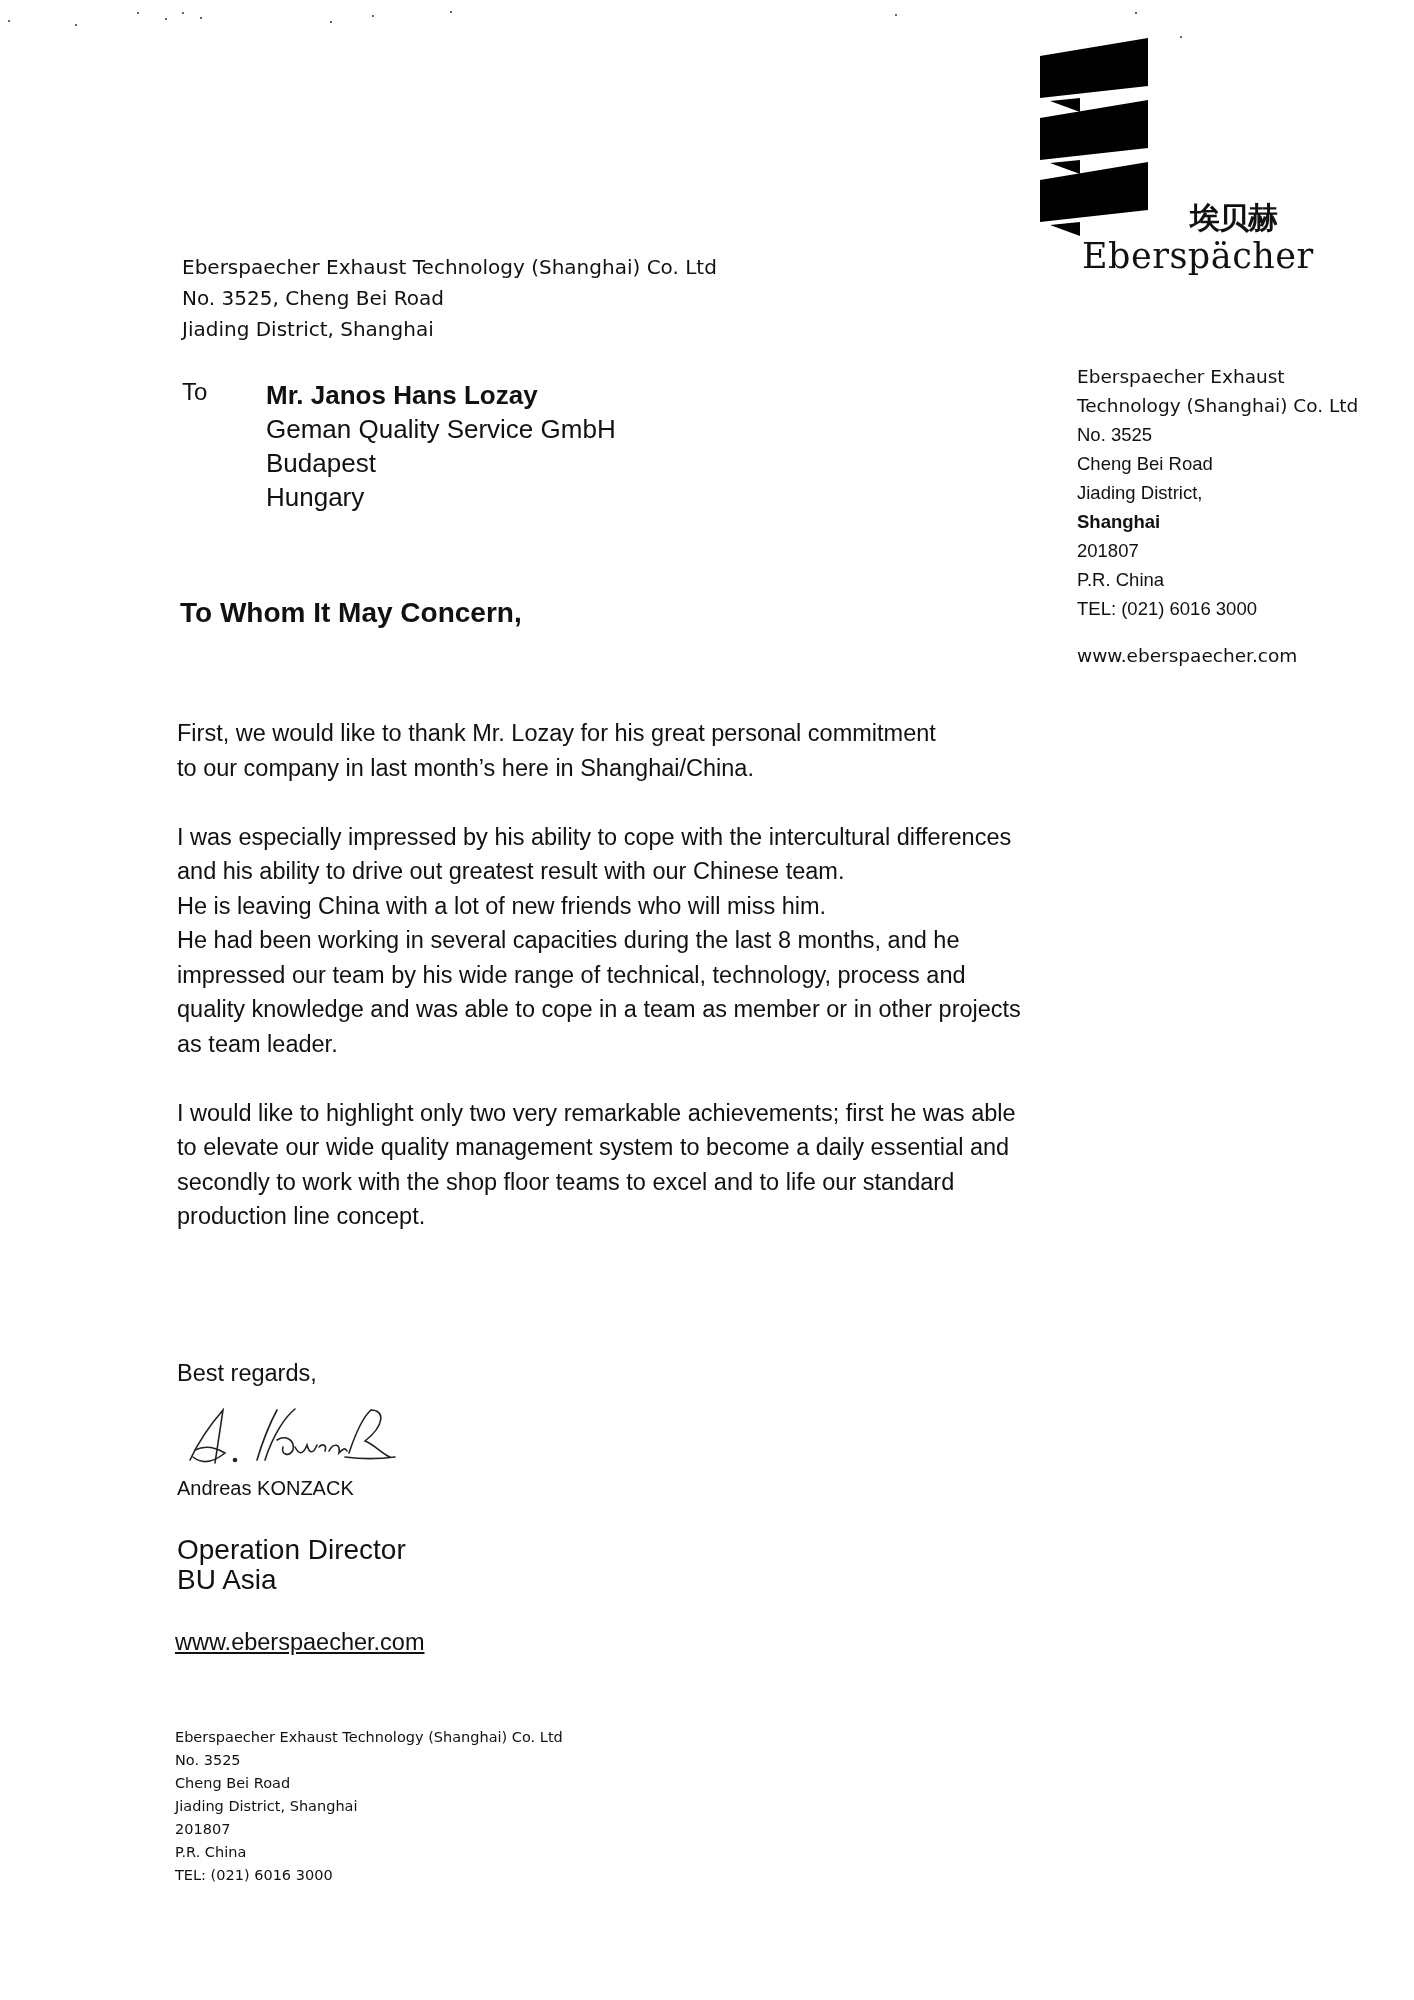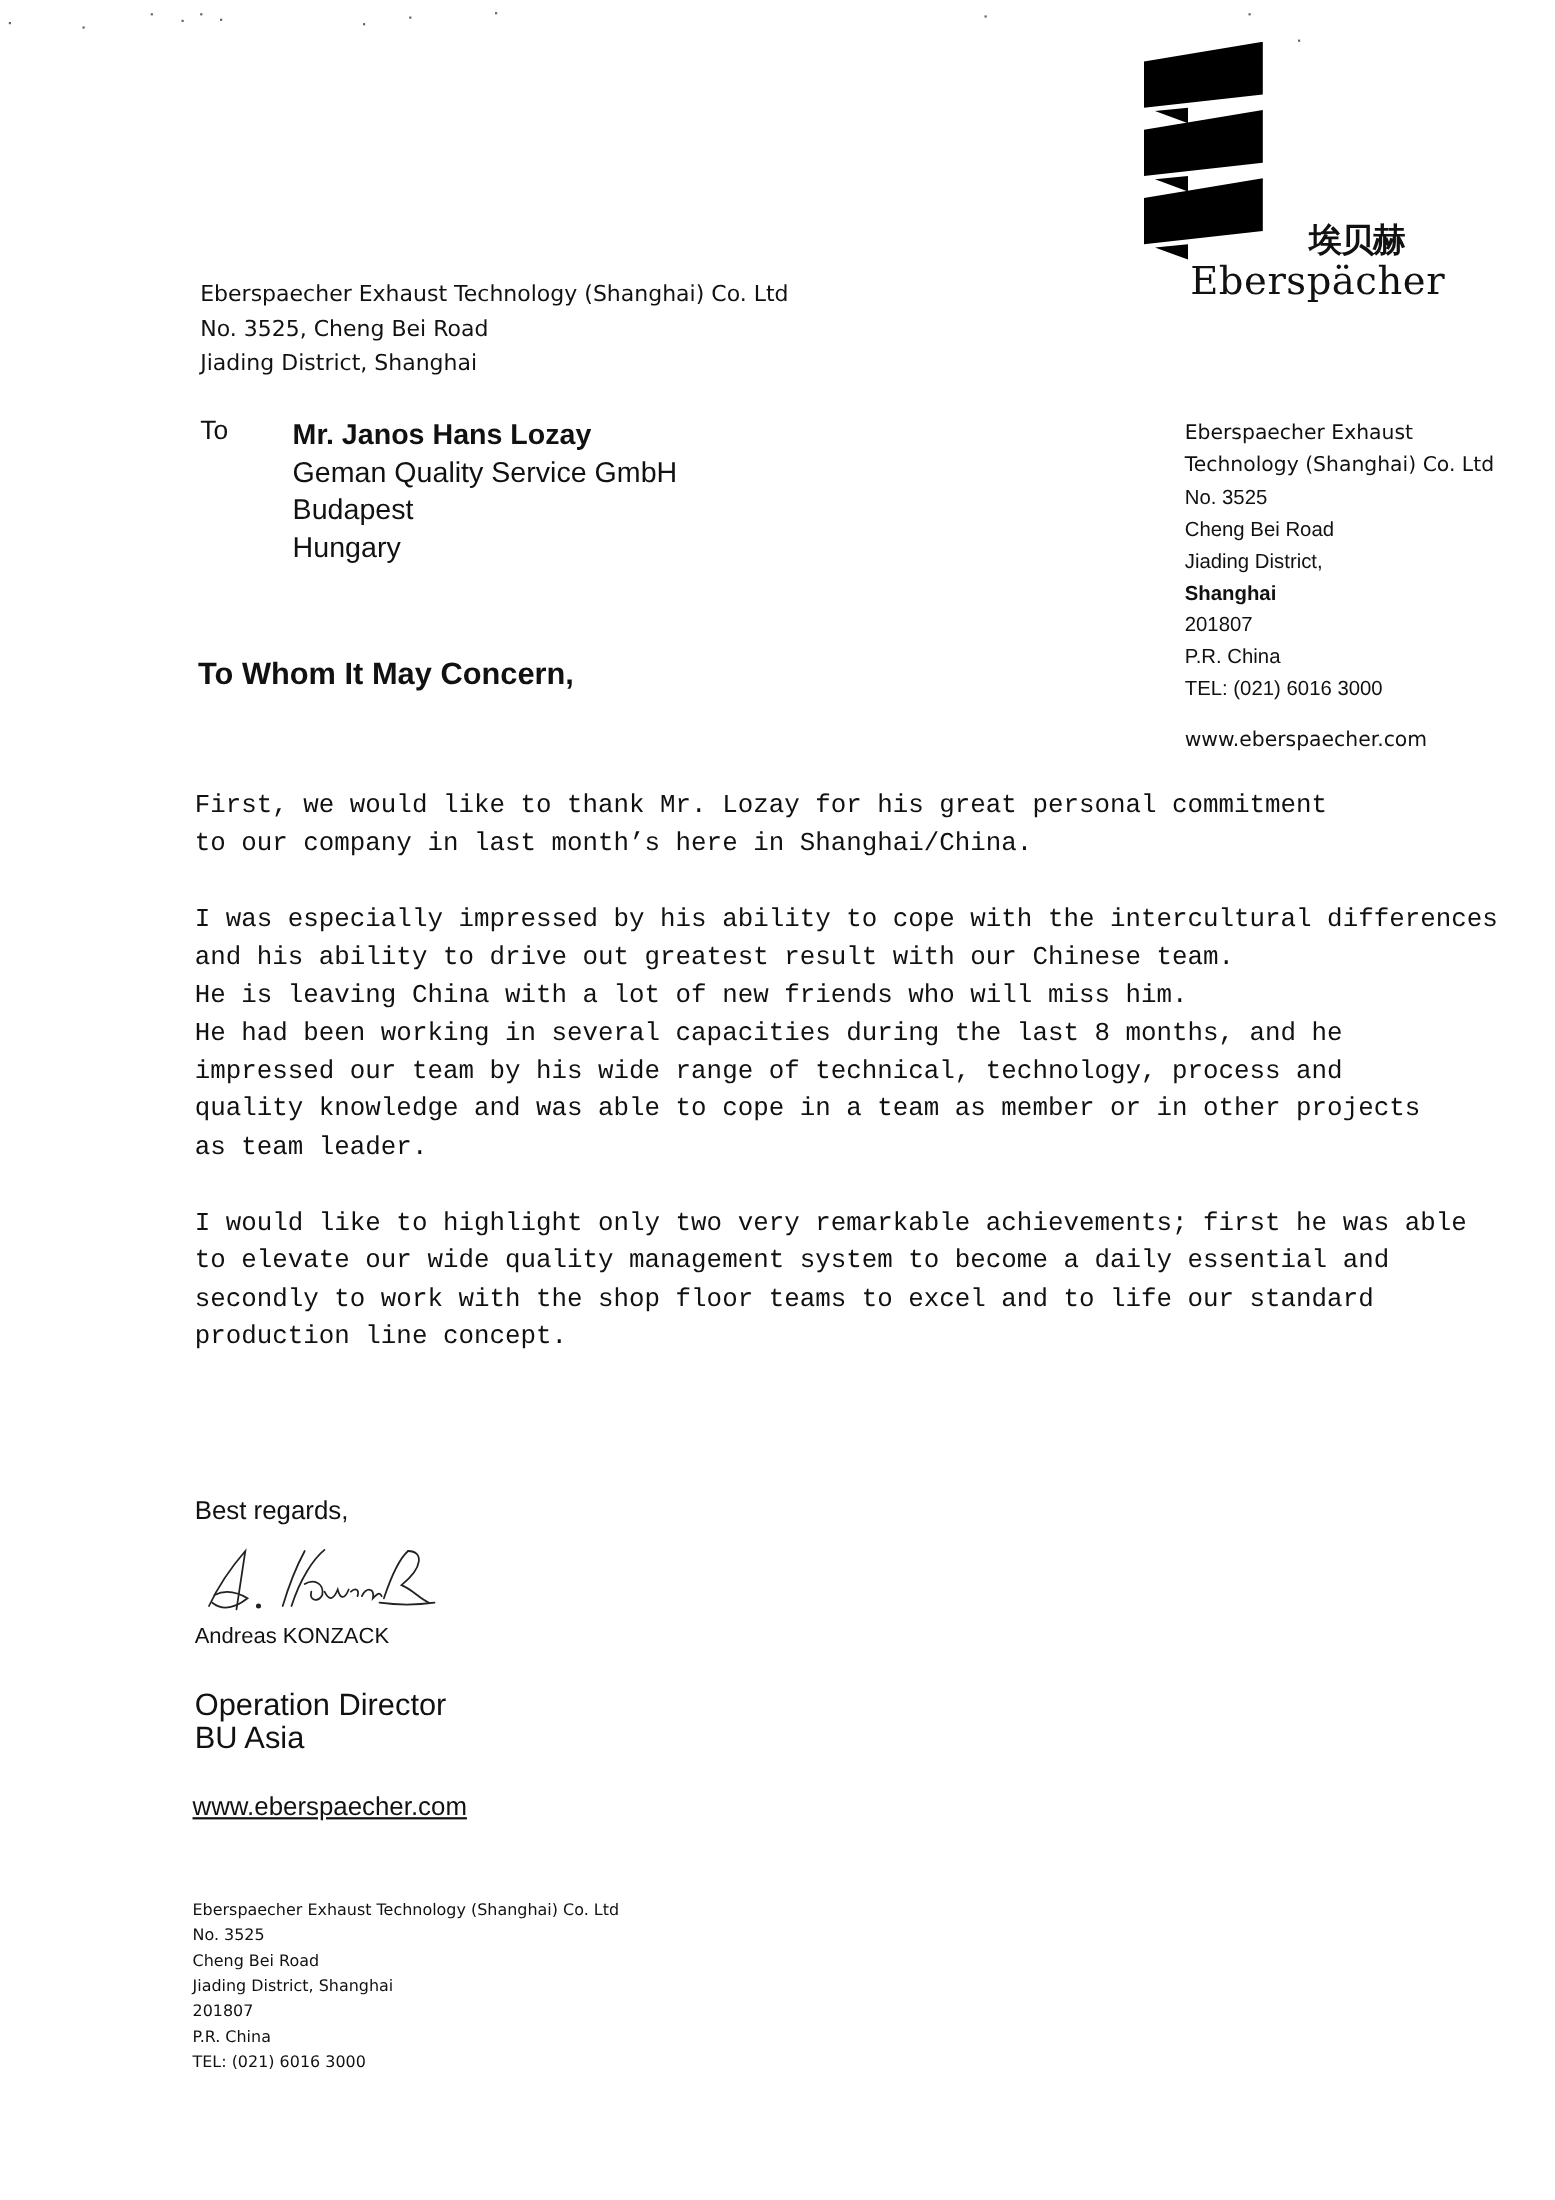--- a/index.html
+++ b/index.html
@@ -16,29 +16,29 @@
 
   
   #sender { left: 182px; top: 252px; font-size: 20px; line-height: 31px; }
 
   
   #to-label { left: 182px; top: 378px; font-size: 24px; }
   #recipient { left: 266px; top: 378px; font-size: 26px; line-height: 34px; }
   #recipient .name { font-weight: bold; }
 
   
-  #right-addr { left: 1077px; top: 362px; font-size: 18.5px; line-height: 29px; margin-top: 17px; }
+  #right-addr { left: 1077px; top: 362px; font-size: 18.5px; line-height: 29px; }
   #right-addr .bold { font-weight: bold; }
   #right-addr .gap { height: 18px; }
 
   
   #salutation { left: 180px; top: 597px; font-size: 28px; font-weight: bold; }
 
   
-  #letter-body { left: 177px; top: 716px; width: 950px; font-size: 23.5px; line-height: 34.5px; font-family: Liberation Mono, monospace; }
+  #letter-body { left: 177px; top: 716px; width: 950px; font-size: 23.5px; line-height: 34.5px; }
   #letter-body p { margin: 0 0 34.5px 0; }
   #letter-body .line { display: block; white-space: nowrap; }
 
   
   #closing { left: 177px; top: 1360px; font-size: 23.5px; }
   #signature { left: 185px; top: 1405px; width: 215px; height: 70px; }
   #signer-name { left: 177px; top: 1477px; font-size: 20px; }
   #signer-title { left: 177px; top: 1535px; font-size: 28px; line-height: 30px; }
   #signer-link { left: 175px; top: 1629px; font-size: 23.5px; color: #111; text-decoration: underline; }
 

